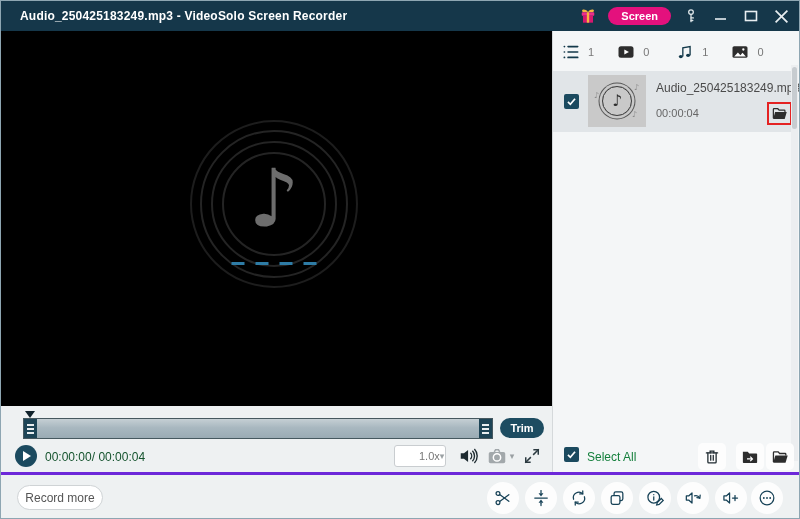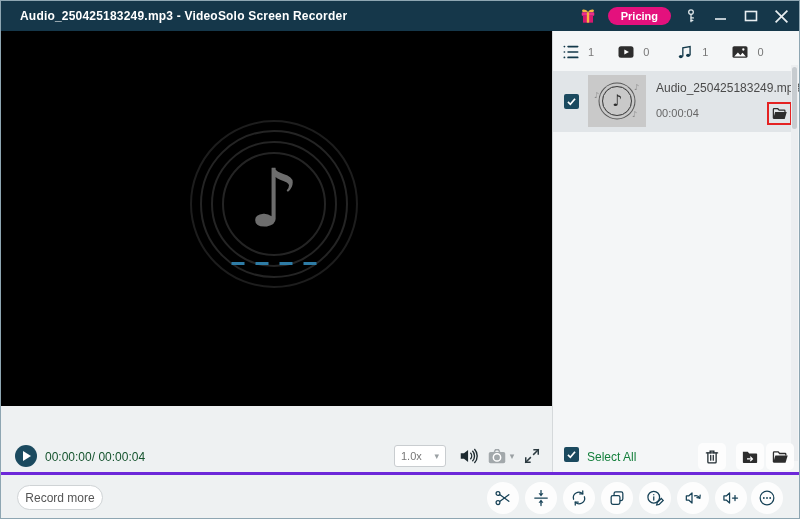--- a/index.html
+++ b/index.html
@@ -56,21 +56,21 @@
     background:#1b4a5f; border:none; cursor:pointer;
   }
   .play-btn::after {
     content:""; position:absolute; left:8px; top:6px; width:0; height:0;
     border-top:5px solid transparent; border-bottom:5px solid transparent; border-left:8px solid #fff;
   }
   .time-text { position:absolute; left:44px; top:8px; font-size:12px; color:#14532d; }
   .speed-select {
     position:absolute; left:393px; top:3px; width:52px; height:22px;
     background:#fff; border:1px solid #c9cdd0; border-radius:3px;
-    font-size:11px; color:#777; display:flex; align-items:center; padding:0 6px; justify-content:space-between; cursor:pointer;
+    font-size:11px; color:#777; display:flex; align-items:center; padding:0 24px; justify-content:space-between; cursor:pointer;
   }
   .speed-chevron { color:#9aa0a3; font-size:9px; }
   .ctrl-ico { position:absolute; top:2px; width:24px; height:24px; display:flex; align-items:center; justify-content:center; cursor:pointer; }
   
   .sidebar { position:absolute; left:551px; top:30px; width:247px; height:441px; background:#f4f6f7; border-left:1px solid #d5d9db; }
   .counts-row { position:absolute; left:0; top:8px; width:247px; height:26px; display:flex; align-items:center; }
   .count-group { display:flex; align-items:center; gap:7px; cursor:pointer; }
   .count-group .cnt { font-size:11px; color:#777; }
   .g1 { margin-left:8px; } .g2 { margin-left:22px; } .g3 { margin-left:26px; } .g4 { margin-left:22px; }
   .media-item { position:absolute; left:0; top:40px; width:240px; height:61px; background:#e1e5e8; }
@@ -123,21 +123,21 @@
     <div class="tb-right">
       <span class="tb-ico">
         <svg width="22" height="22" viewBox="0 0 24 24">
           <path d="M12,7 C9,3 4,3.6 5,6.3 C5.6,7.8 9,7.9 12,7 Z" fill="#f5b63f"></path>
           <path d="M12,7 C15,3 20,3.6 19,6.3 C18.4,7.8 15,7.9 12,7 Z" fill="#f5b63f"></path>
           <rect x="4.5" y="7.5" width="15" height="4.2" rx="1" fill="#ec2e8a"></rect>
           <rect x="6" y="11.7" width="12" height="8.3" fill="#d6176f"></rect>
           <rect x="10.6" y="7.5" width="2.8" height="12.5" fill="#f5b63f"></rect>
         </svg>
       </span>
-      <button class="pricing-btn">Pricing</button>
+      <button class="pricing-btn">Screen</button>
       <span class="tb-ico">
         <svg width="18" height="18" viewBox="0 0 24 24" fill="none" stroke="#dfe7ea" stroke-width="1.7" stroke-linecap="round">
           <circle cx="12" cy="6.8" r="3.1"></circle>
           <line x1="12" y1="10" x2="12" y2="19.5"></line>
           <line x1="12" y1="14.5" x2="15.2" y2="14.5"></line>
           <line x1="12" y1="18" x2="14.4" y2="18"></line>
         </svg>
       </span>
       <span class="tb-ico">
         <svg width="14" height="14" viewBox="0 0 14 14">
@@ -166,20 +166,37 @@
     <div class="music-note-big">♪</div>
     <div class="dashes">
       <span class="dash"></span>
         <span class="dash"></span>
         <span class="dash"></span>
         <span class="dash"></span>
     </div>
   </div>
 
   <div class="left-panel">
+    <div class="timeline-row">
+      <div class="playhead"></div>
+      <div class="track">
+        <div class="trim-handle">
+            <i></i>
+            <i></i>
+            <i></i>
+          </div>
+        <div class="track-fill"></div>
+        <div class="trim-handle">
+            <i></i>
+            <i></i>
+            <i></i>
+          </div>
+      </div>
+      <button class="trim-btn">Trim</button>
+    </div>
     <div class="controls-row">
       <button class="play-btn"></button>
       <span class="time-text">00:00:00/ 00:00:04</span>
       <div class="speed-select">
         <span>1.0x</span>
         <span class="speed-chevron">▾</span>
       </div>
       <span class="ctrl-ico" style="left:456px">
         <svg width="22" height="22" viewBox="0 0 24 24">
           <path d="M3,9 h3.5 L11,5.5 v13 L6.5,15 H3 Z" fill="#1d2a30"></path>

